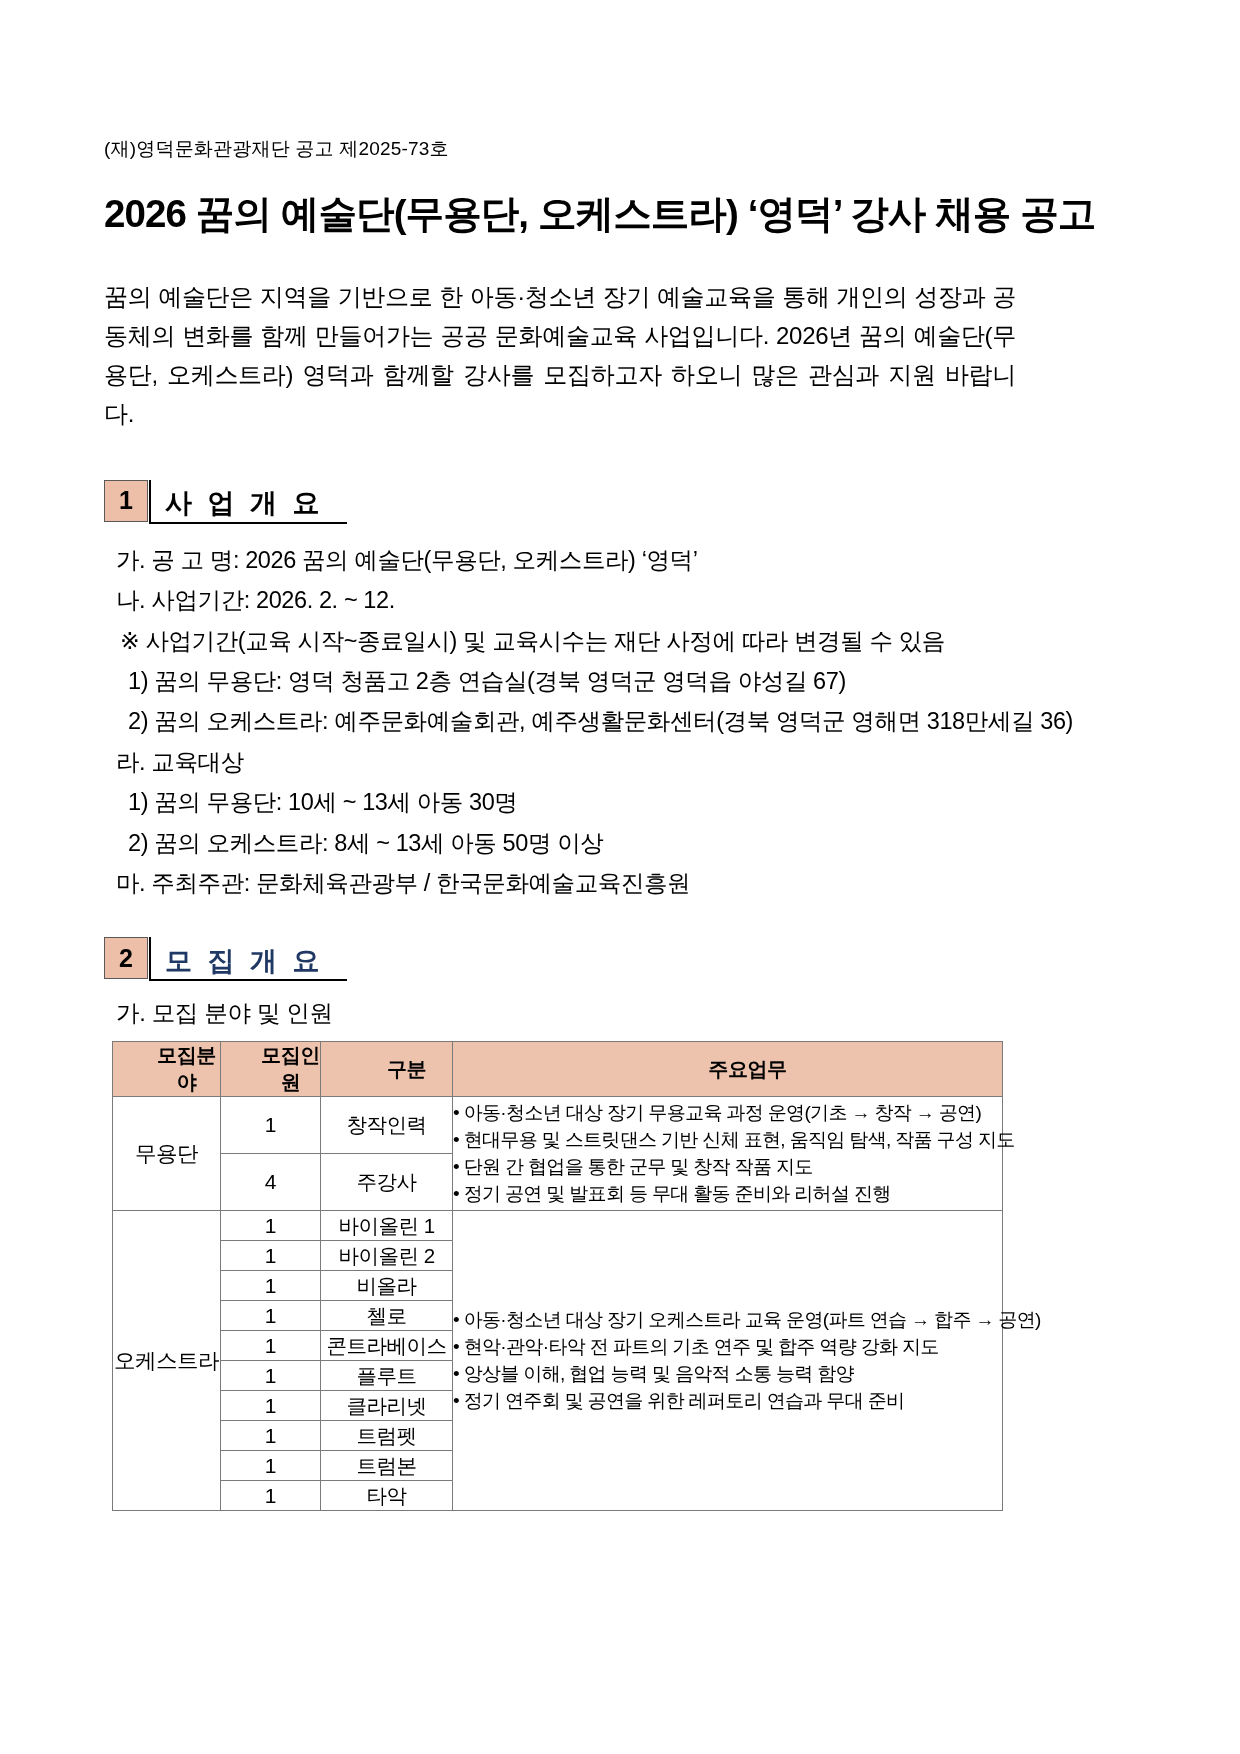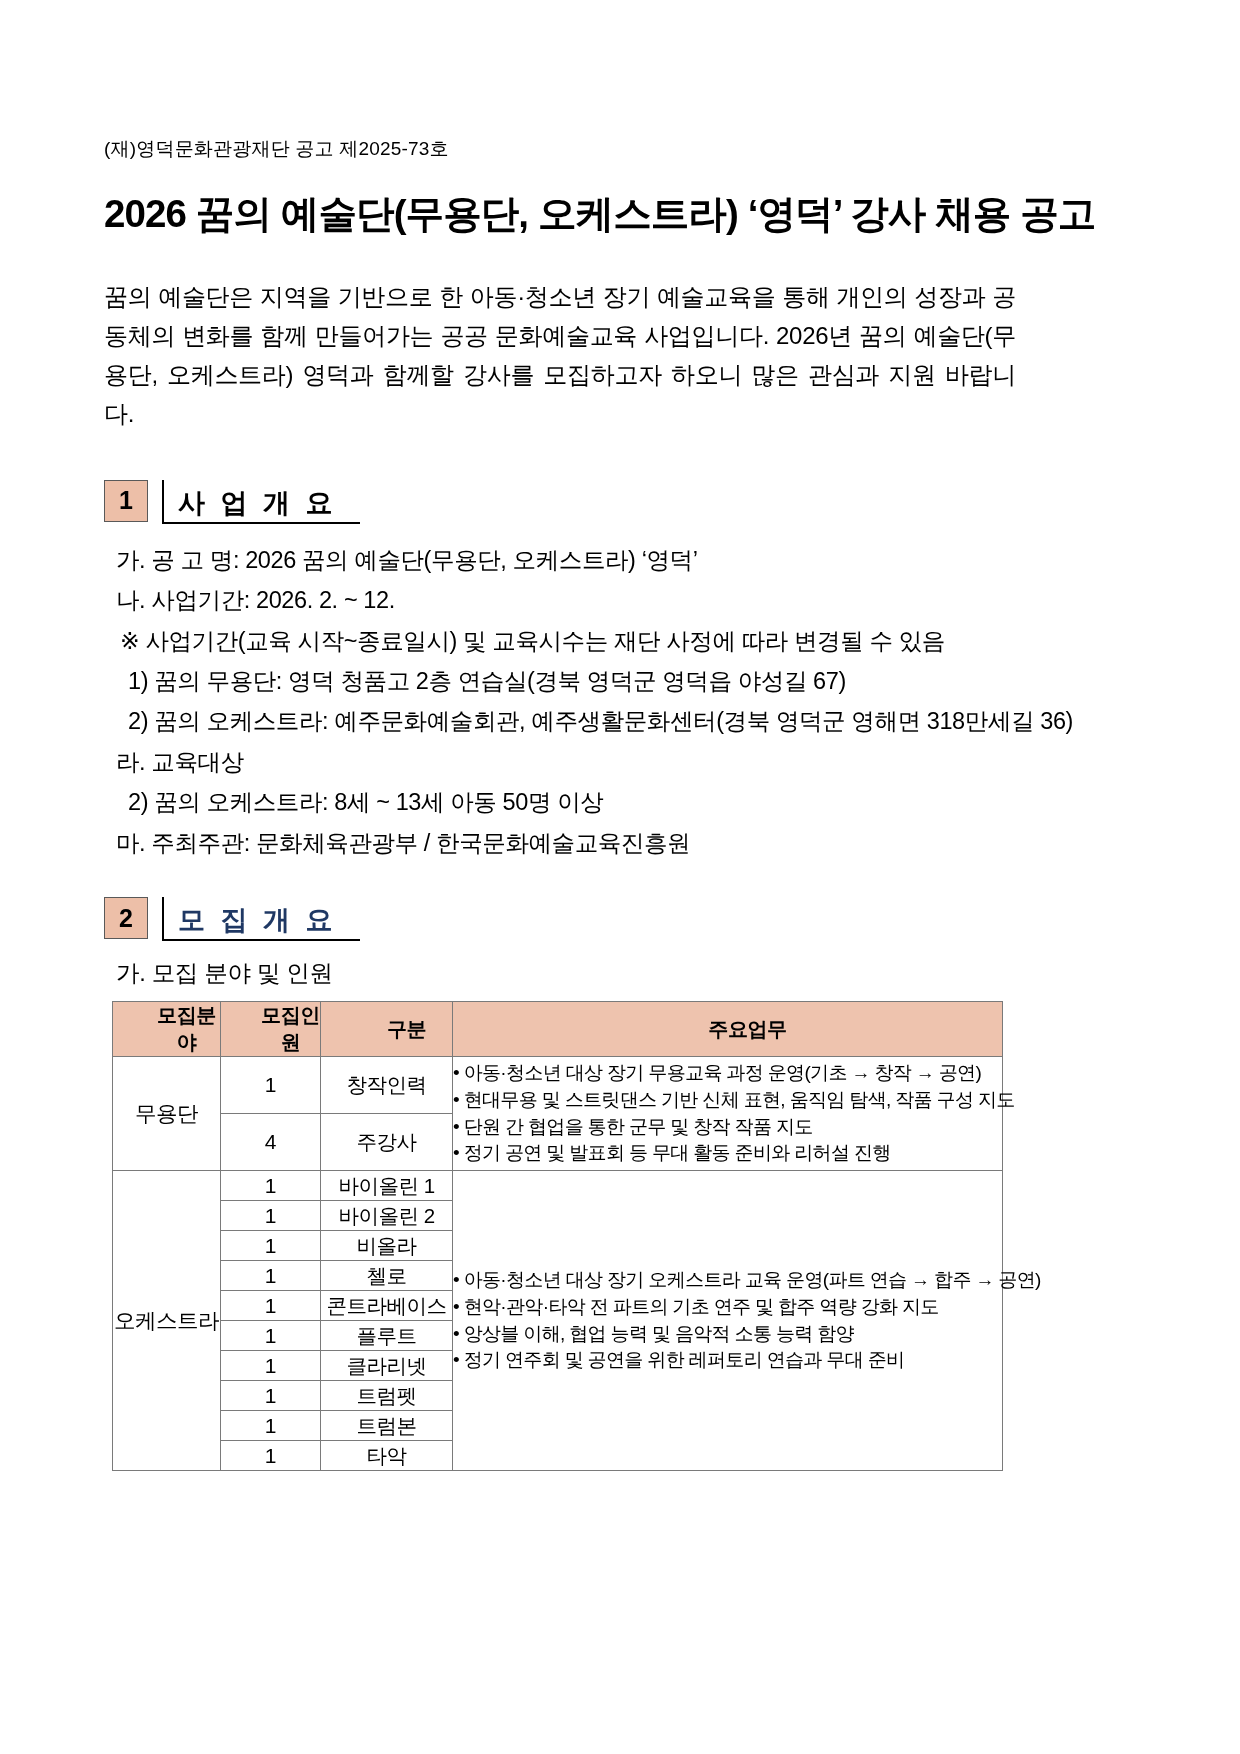--- a/index.html
+++ b/index.html
@@ -83,21 +83,21 @@
     justify-content: center;
     font-size: 25px;
     font-weight: bold;
     color: #000;
     flex: none;
   }
   .sec-title-wrap {
     display: flex;
     flex-direction: column;
     justify-content: flex-end;
-    margin-left: 14px;
+    margin-left: 1px;
     border-left: 2.6px solid #000;
     padding-left: 14px;
     box-sizing: border-box;
   }
   .sec-title {
     font-size: 27px;
     font-weight: bold;
     letter-spacing: 4px;
     line-height: 1.1;
     padding-bottom: 3px;
@@ -238,20 +238,21 @@
       </div>
     </div>
 
     <div class="list">
       <div class="li lv0">가. 공 고 명: 2026 꿈의 예술단(무용단, 오케스트라) ‘영덕’</div>
       <div class="li lv0">나. 사업기간: 2026. 2. ~ 12.</div>
       <div class="li note">※ 사업기간(교육 시작~종료일시) 및 교육시수는 재단 사정에 따라 변경될 수 있음</div>
       <div class="li lv1">1) 꿈의 무용단: 영덕 청품고 2층 연습실(경북 영덕군 영덕읍 야성길 67)</div>
       <div class="li lv1">2) 꿈의 오케스트라: 예주문화예술회관, 예주생활문화센터(경북 영덕군 영해면 318만세길 36)</div>
       <div class="li lv0">라. 교육대상</div>
+      <div class="li lv1">1) 꿈의 무용단: 10세 ~ 13세 아동 30명</div>
       <div class="li lv1">2) 꿈의 오케스트라: 8세 ~ 13세 아동 50명 이상</div>
       <div class="li lv0">마. 주최주관: 문화체육관광부 / 한국문화예술교육진흥원</div>
     </div>
 
     <div class="gap-after-sec1"></div>
 
     <div class="section-head sec-2">
       <div class="sec-num">2</div>
       <div class="sec-title-wrap">
         <div class="sec-title">모 집 개 요</div>

